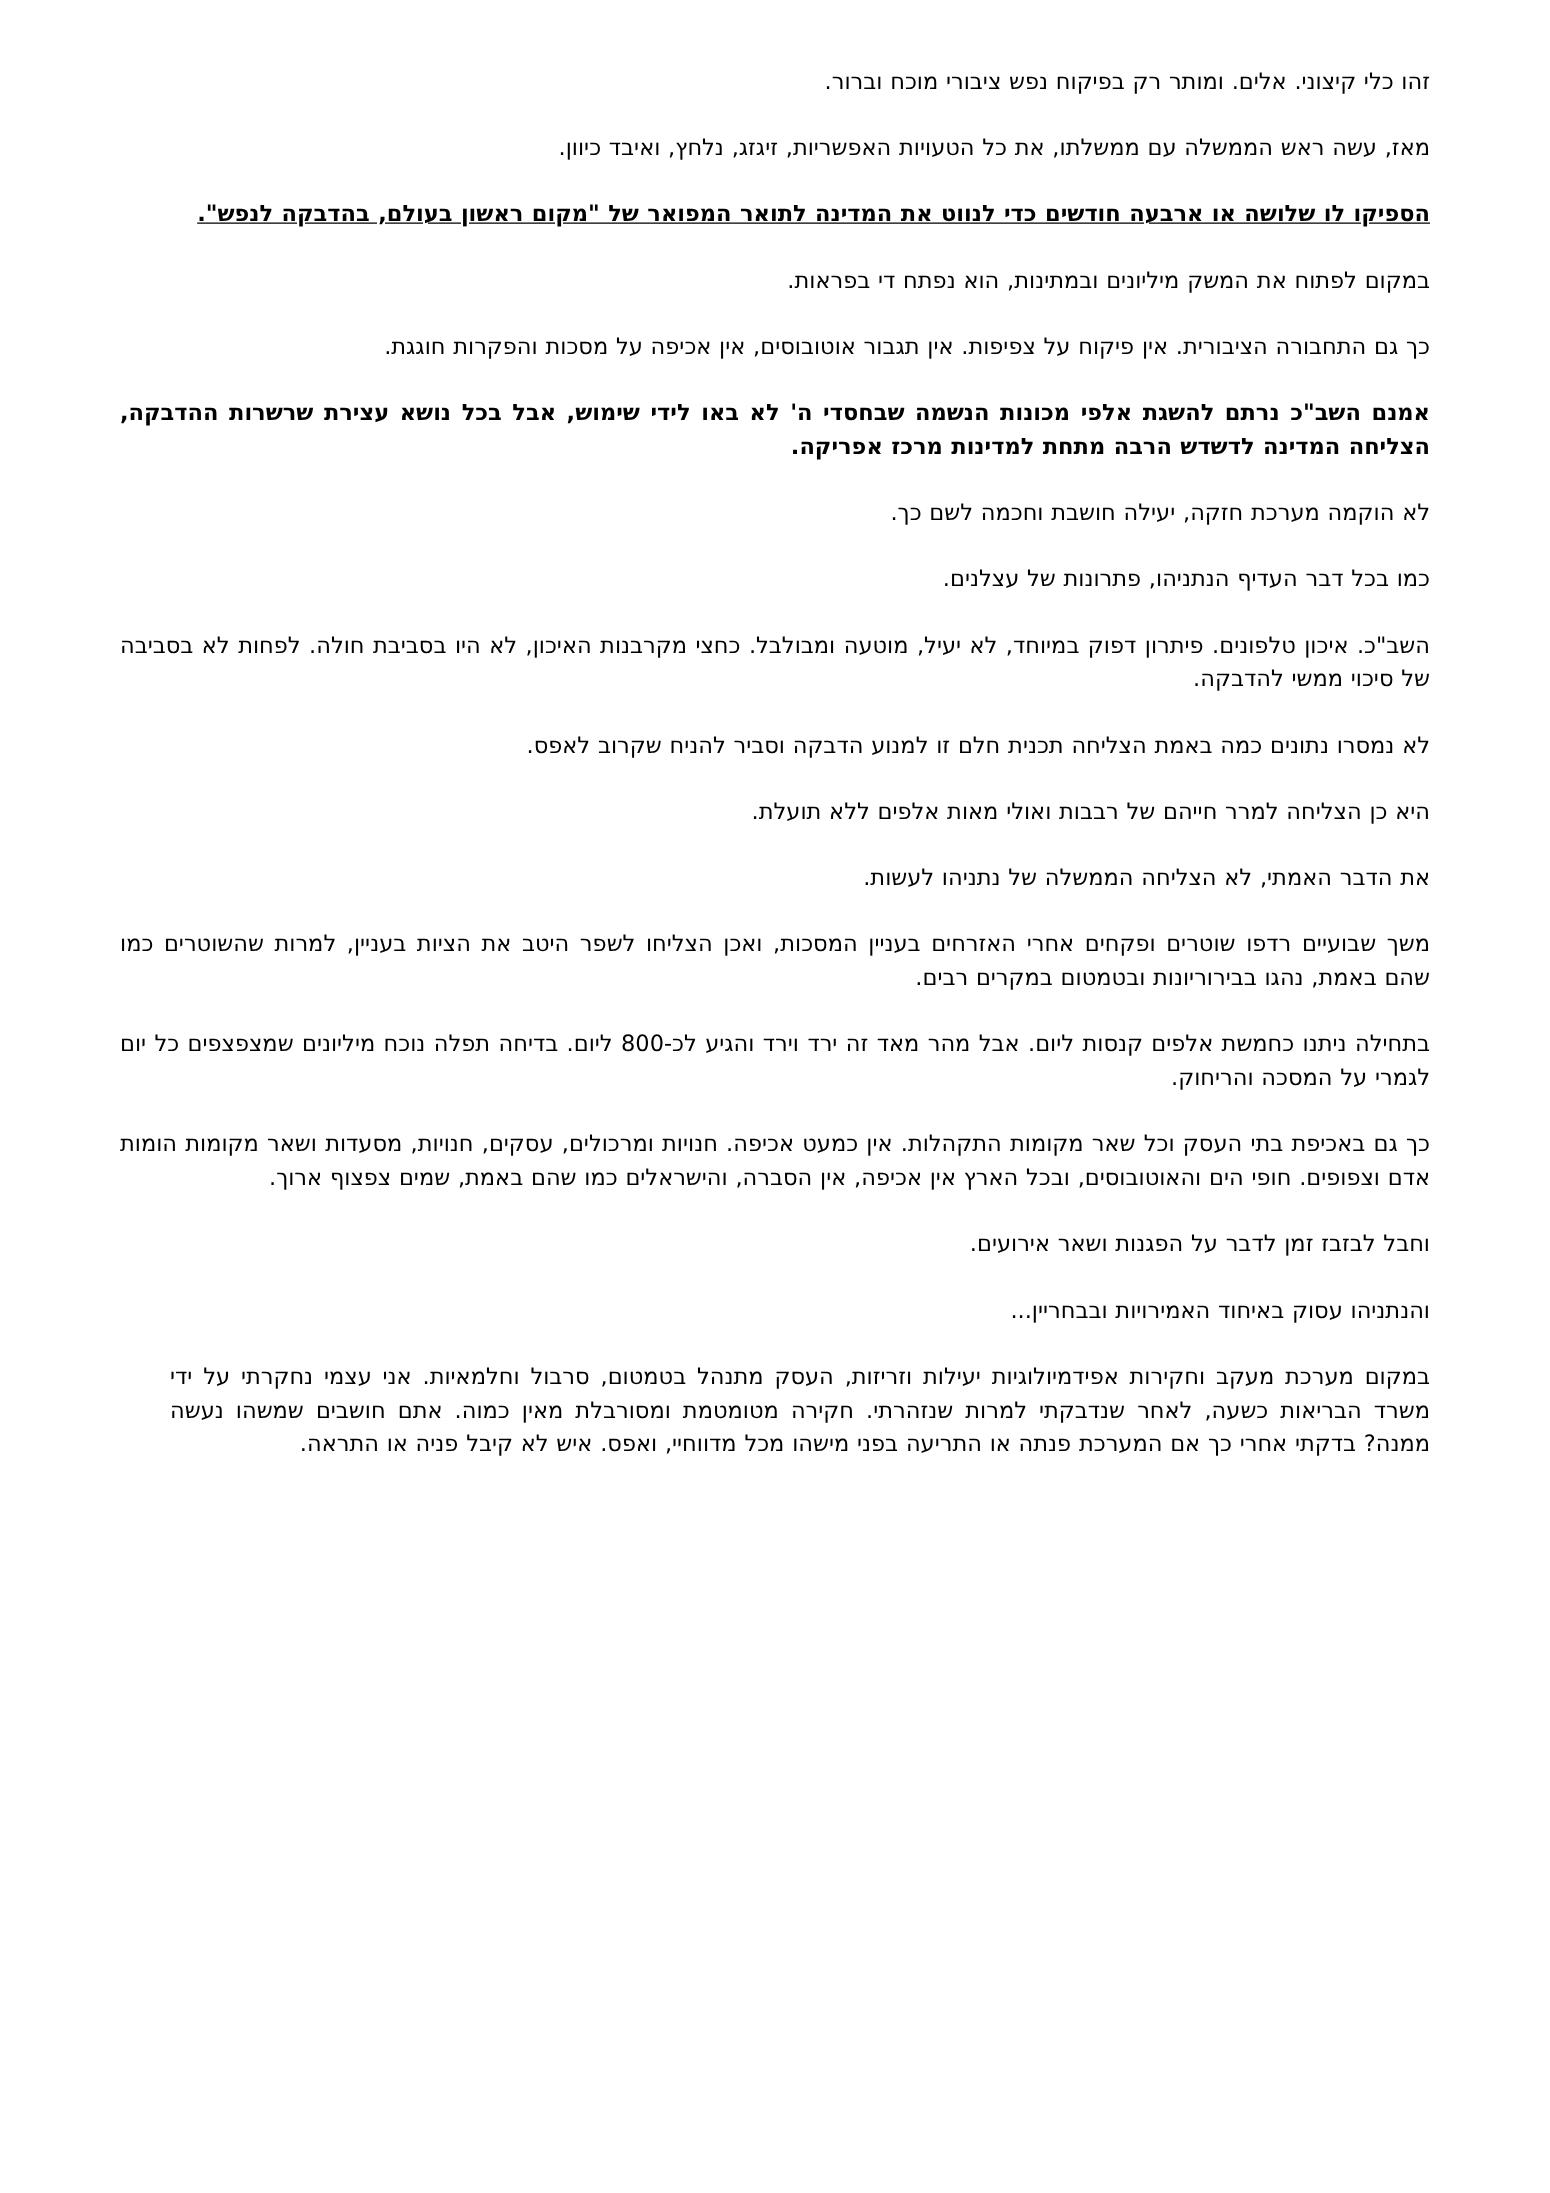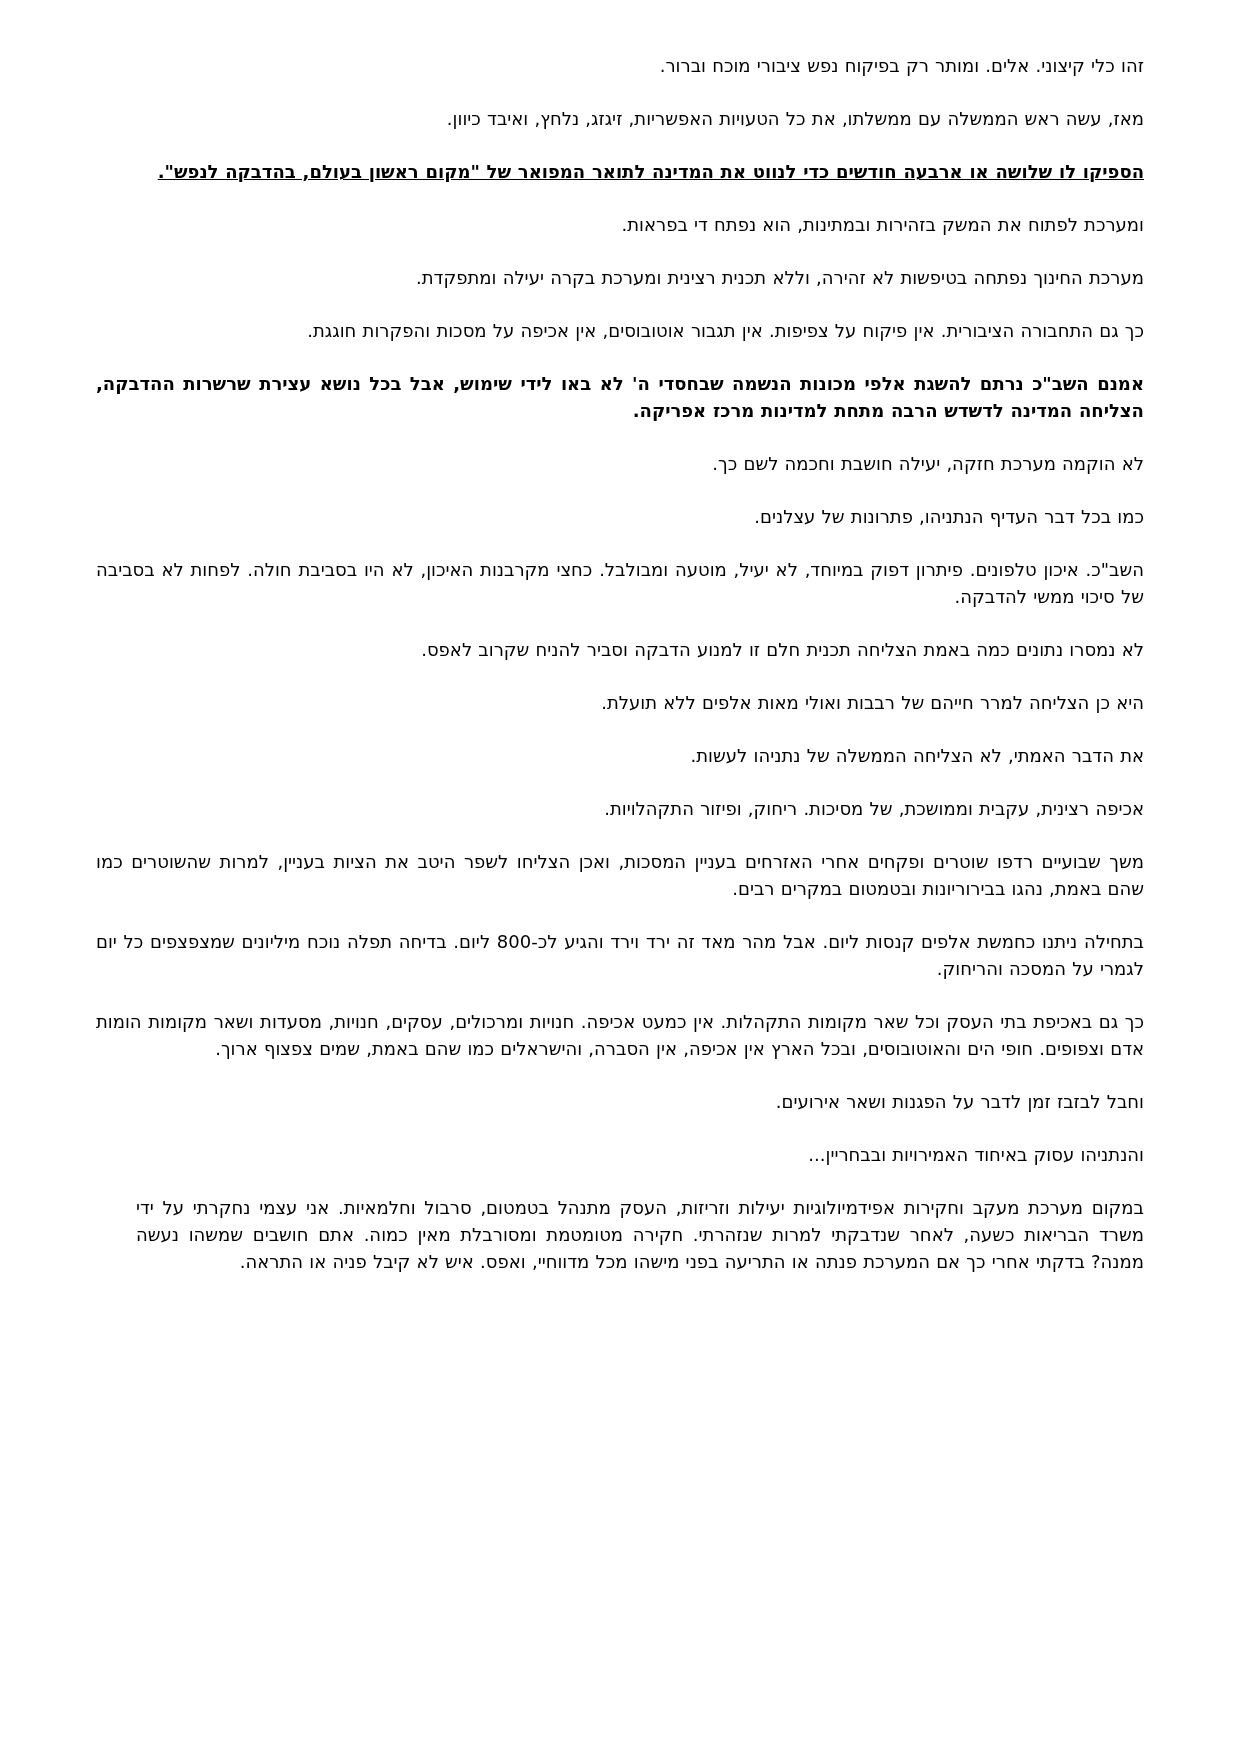--- a/index.html
+++ b/index.html
@@ -56,31 +56,29 @@
 </style>
 </head>
 <body>
 
 <div class="page">
   <div class="doc-body">
 
     <p class="para center-ish">זהו כלי קיצוני. אלים. ומותר רק בפיקוח נפש ציבורי מוכח וברור.</p>
     <p class="para">מאז, עשה ראש הממשלה עם ממשלתו, את כל הטעויות האפשריות, זיגזג, נלחץ, ואיבד כיוון.</p>
     <p class="para u-bold-underline tight">הספיקו לו שלושה או ארבעה חודשים כדי לנווט את המדינה לתואר המפואר של "מקום ראשון בעולם, בהדבקה לנפש".</p>
-    <p class="para">ומערכת לפתוח את המשק בזהירות ובמתינות, הוא נפתח די בפראות.</p>
-    <p class="para">מערכת החינוך נפתחה בטיפשות לא זהירה, וללא תכנית רצינית ומערכת בקרה יעילה ומתפקדת.</p>
+    <p class="para">במקום לפתוח את המשק מיליונים ובמתינות, הוא נפתח די בפראות.</p>
     <p class="para">כך גם התחבורה הציבורית. אין פיקוח על צפיפות. אין תגבור אוטובוסים, אין אכיפה על מסכות והפקרות חוגגת.</p>
     <p class="para plain-bold">אמנם השב"כ נרתם להשגת אלפי מכונות הנשמה שבחסדי ה' לא באו לידי שימוש, אבל בכל נושא עצירת שרשרות ההדבקה, הצליחה המדינה לדשדש הרבה מתחת למדינות מרכז אפריקה.</p>
     <p class="para">לא הוקמה מערכת חזקה, יעילה חושבת וחכמה לשם כך.</p>
     <p class="para">כמו בכל דבר העדיף הנתניהו, פתרונות של עצלנים.</p>
     <p class="para">השב"כ. איכון טלפונים. פיתרון דפוק במיוחד, לא יעיל, מוטעה ומבולבל. כחצי מקרבנות האיכון, לא היו בסביבת חולה. לפחות לא בסביבה של סיכוי ממשי להדבקה.</p>
     <p class="para">לא נמסרו נתונים כמה באמת הצליחה תכנית חלם זו למנוע הדבקה וסביר להניח שקרוב לאפס.</p>
     <p class="para">היא כן הצליחה למרר חייהם של רבבות ואולי מאות אלפים ללא תועלת.</p>
     <p class="para">את הדבר האמתי, לא הצליחה הממשלה של נתניהו לעשות.</p>
-    <p class="para">אכיפה רצינית, עקבית וממושכת, של מסיכות. ריחוק, ופיזור התקהלויות.</p>
     <p class="para">משך שבועיים רדפו שוטרים ופקחים אחרי האזרחים בעניין המסכות, ואכן הצליחו לשפר היטב את הציות בעניין, למרות שהשוטרים כמו שהם באמת, נהגו בבירוריונות ובטמטום במקרים רבים.</p>
     <p class="para">בתחילה ניתנו כחמשת אלפים קנסות ליום. אבל מהר מאד זה ירד וירד והגיע לכ-800 ליום. בדיחה תפלה נוכח מיליונים שמצפצפים כל יום לגמרי על המסכה והריחוק.</p>
     <p class="para">כך גם באכיפת בתי העסק וכל שאר מקומות התקהלות. אין כמעט אכיפה. חנויות ומרכולים, עסקים, חנויות, מסעדות ושאר מקומות הומות אדם וצפופים. חופי הים והאוטובוסים, ובכל הארץ אין אכיפה, אין הסברה, והישראלים כמו שהם באמת, שמים צפצוף ארוך.</p>
     <p class="para">וחבל לבזבז זמן לדבר על הפגנות ושאר אירועים.</p>
     <p class="para">והנתניהו עסוק באיחוד האמירויות ובבחריין...</p>
     <p class="para gap-before">במקום מערכת מעקב וחקירות אפידמיולוגיות יעילות וזריזות, העסק מתנהל בטמטום, סרבול וחלמאיות.   אני עצמי נחקרתי על ידי משרד הבריאות כשעה, לאחר שנדבקתי למרות שנזהרתי. חקירה מטומטמת ומסורבלת מאין כמוה.  אתם חושבים שמשהו נעשה ממנה?  בדקתי אחרי כך אם המערכת פנתה או התריעה בפני מישהו מכל מדווחיי, ואפס. איש לא קיבל פניה או התראה.</p>
 
   </div>
 </div>
 

